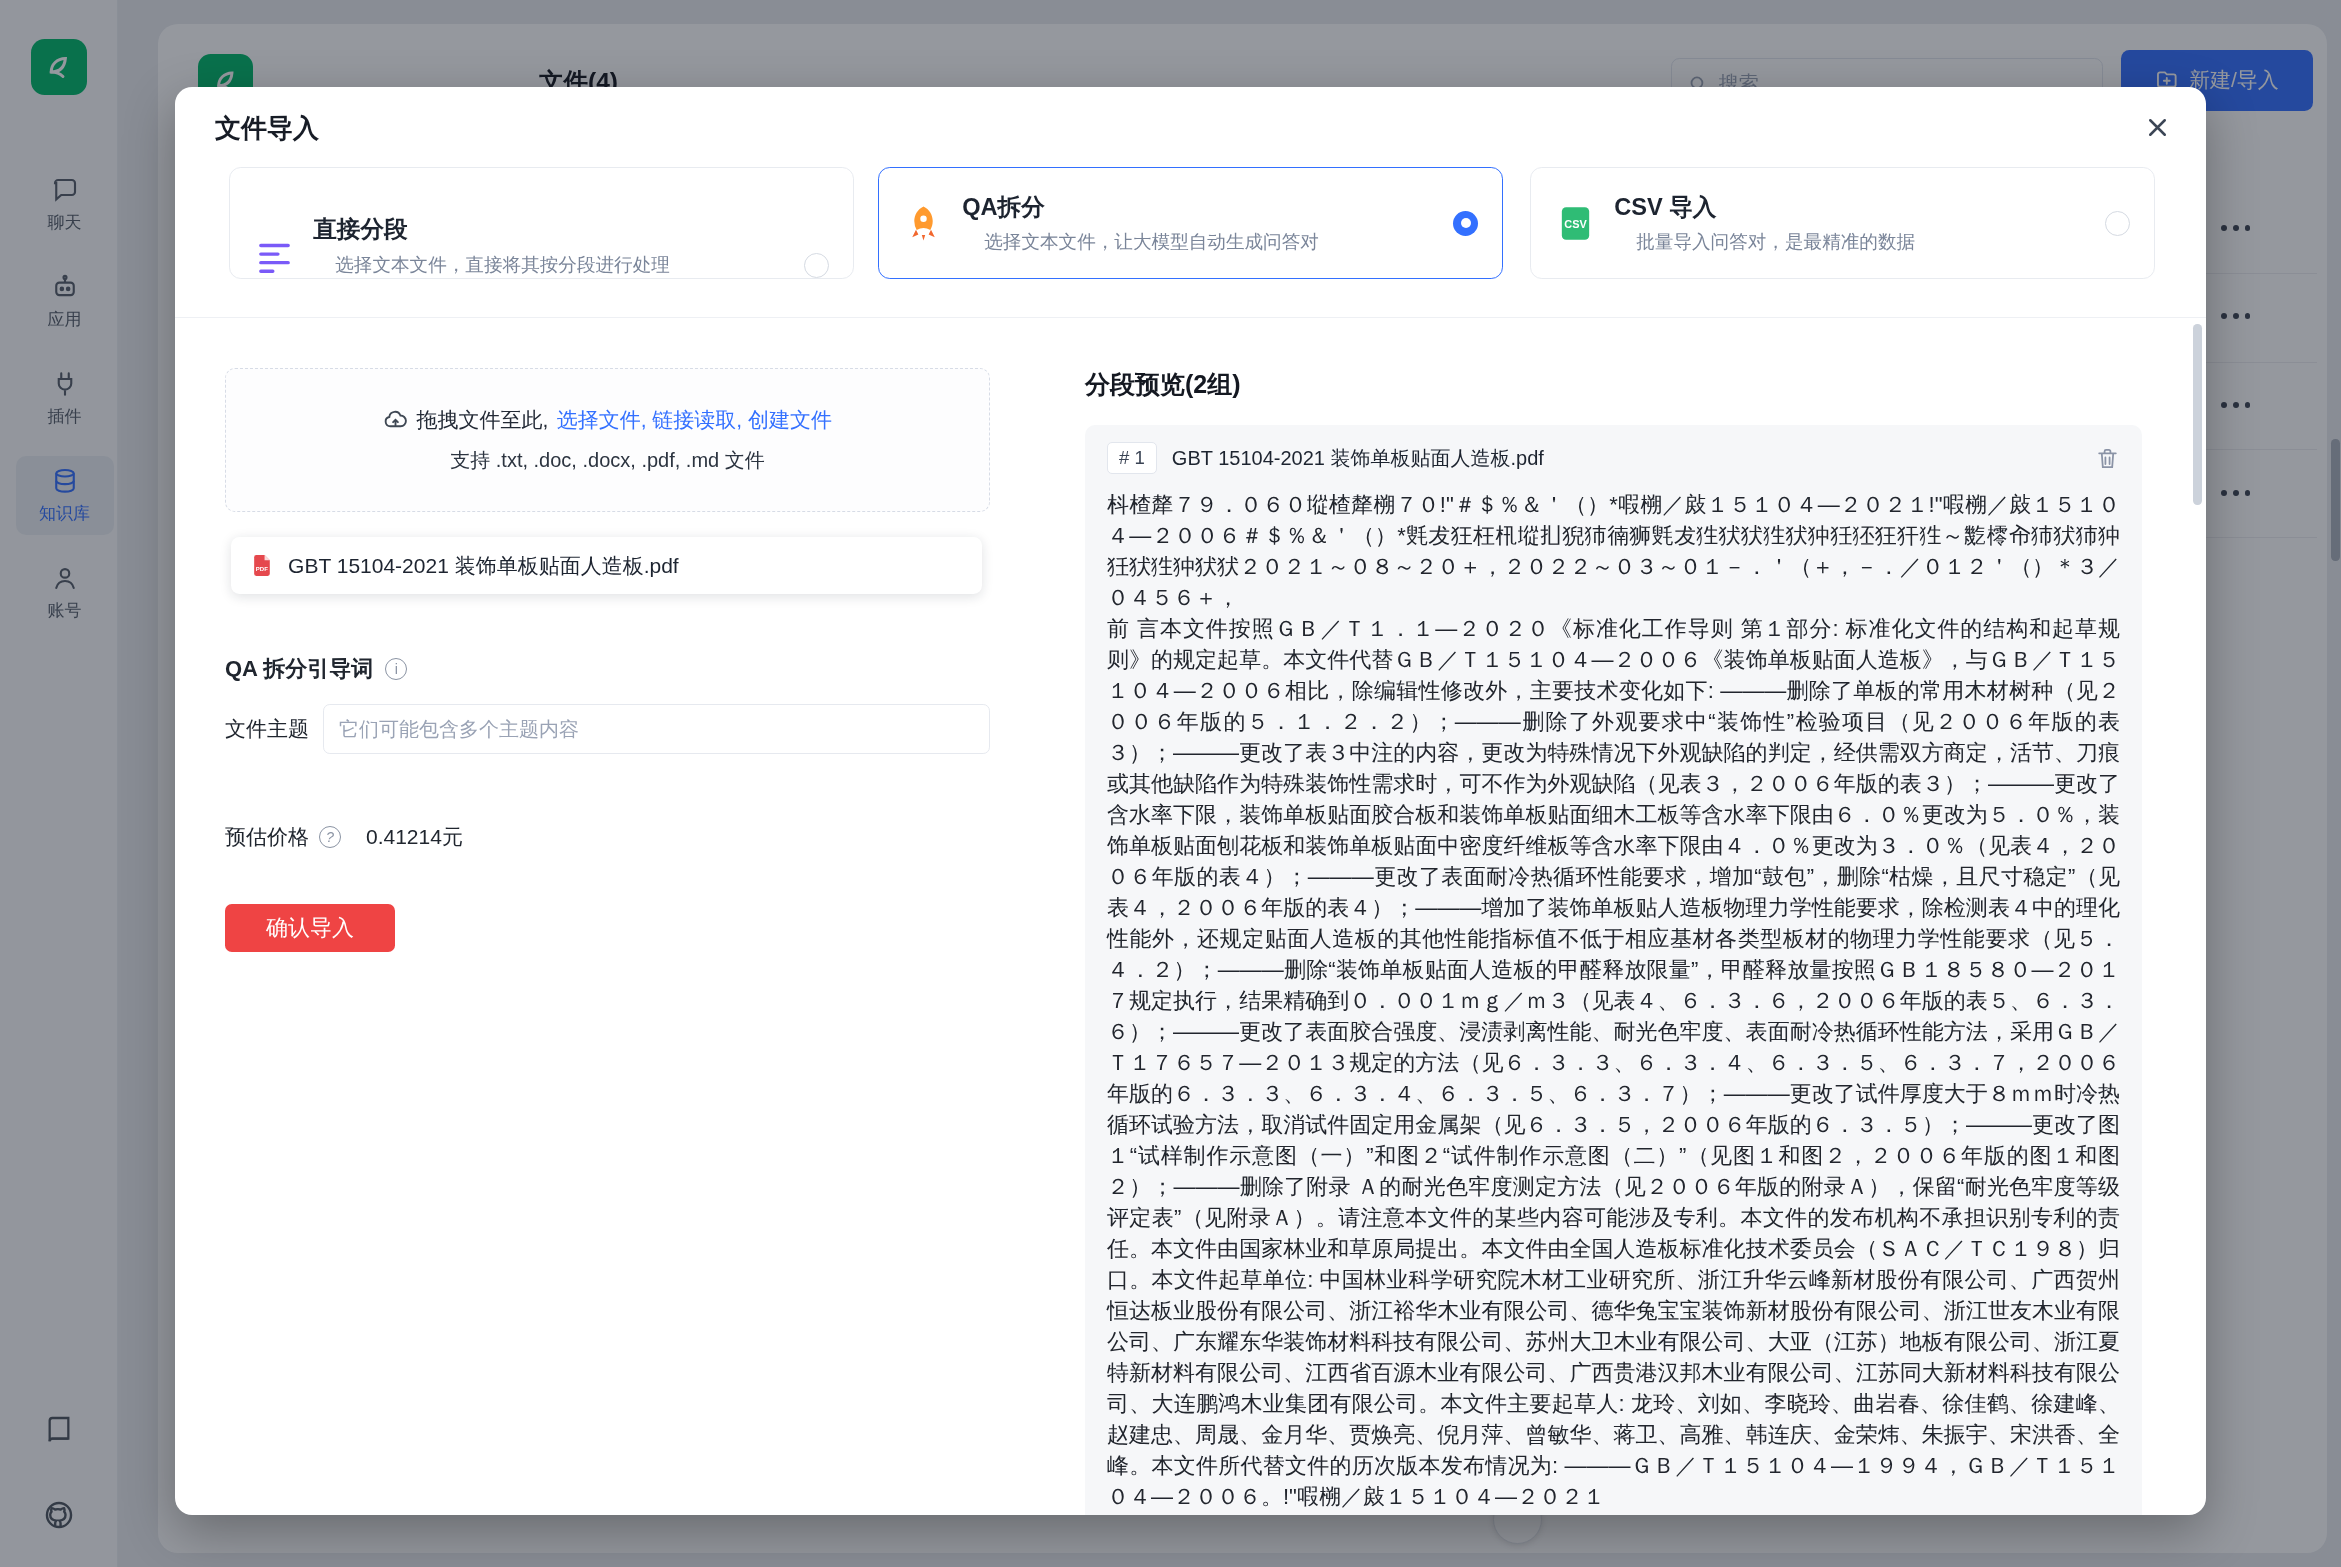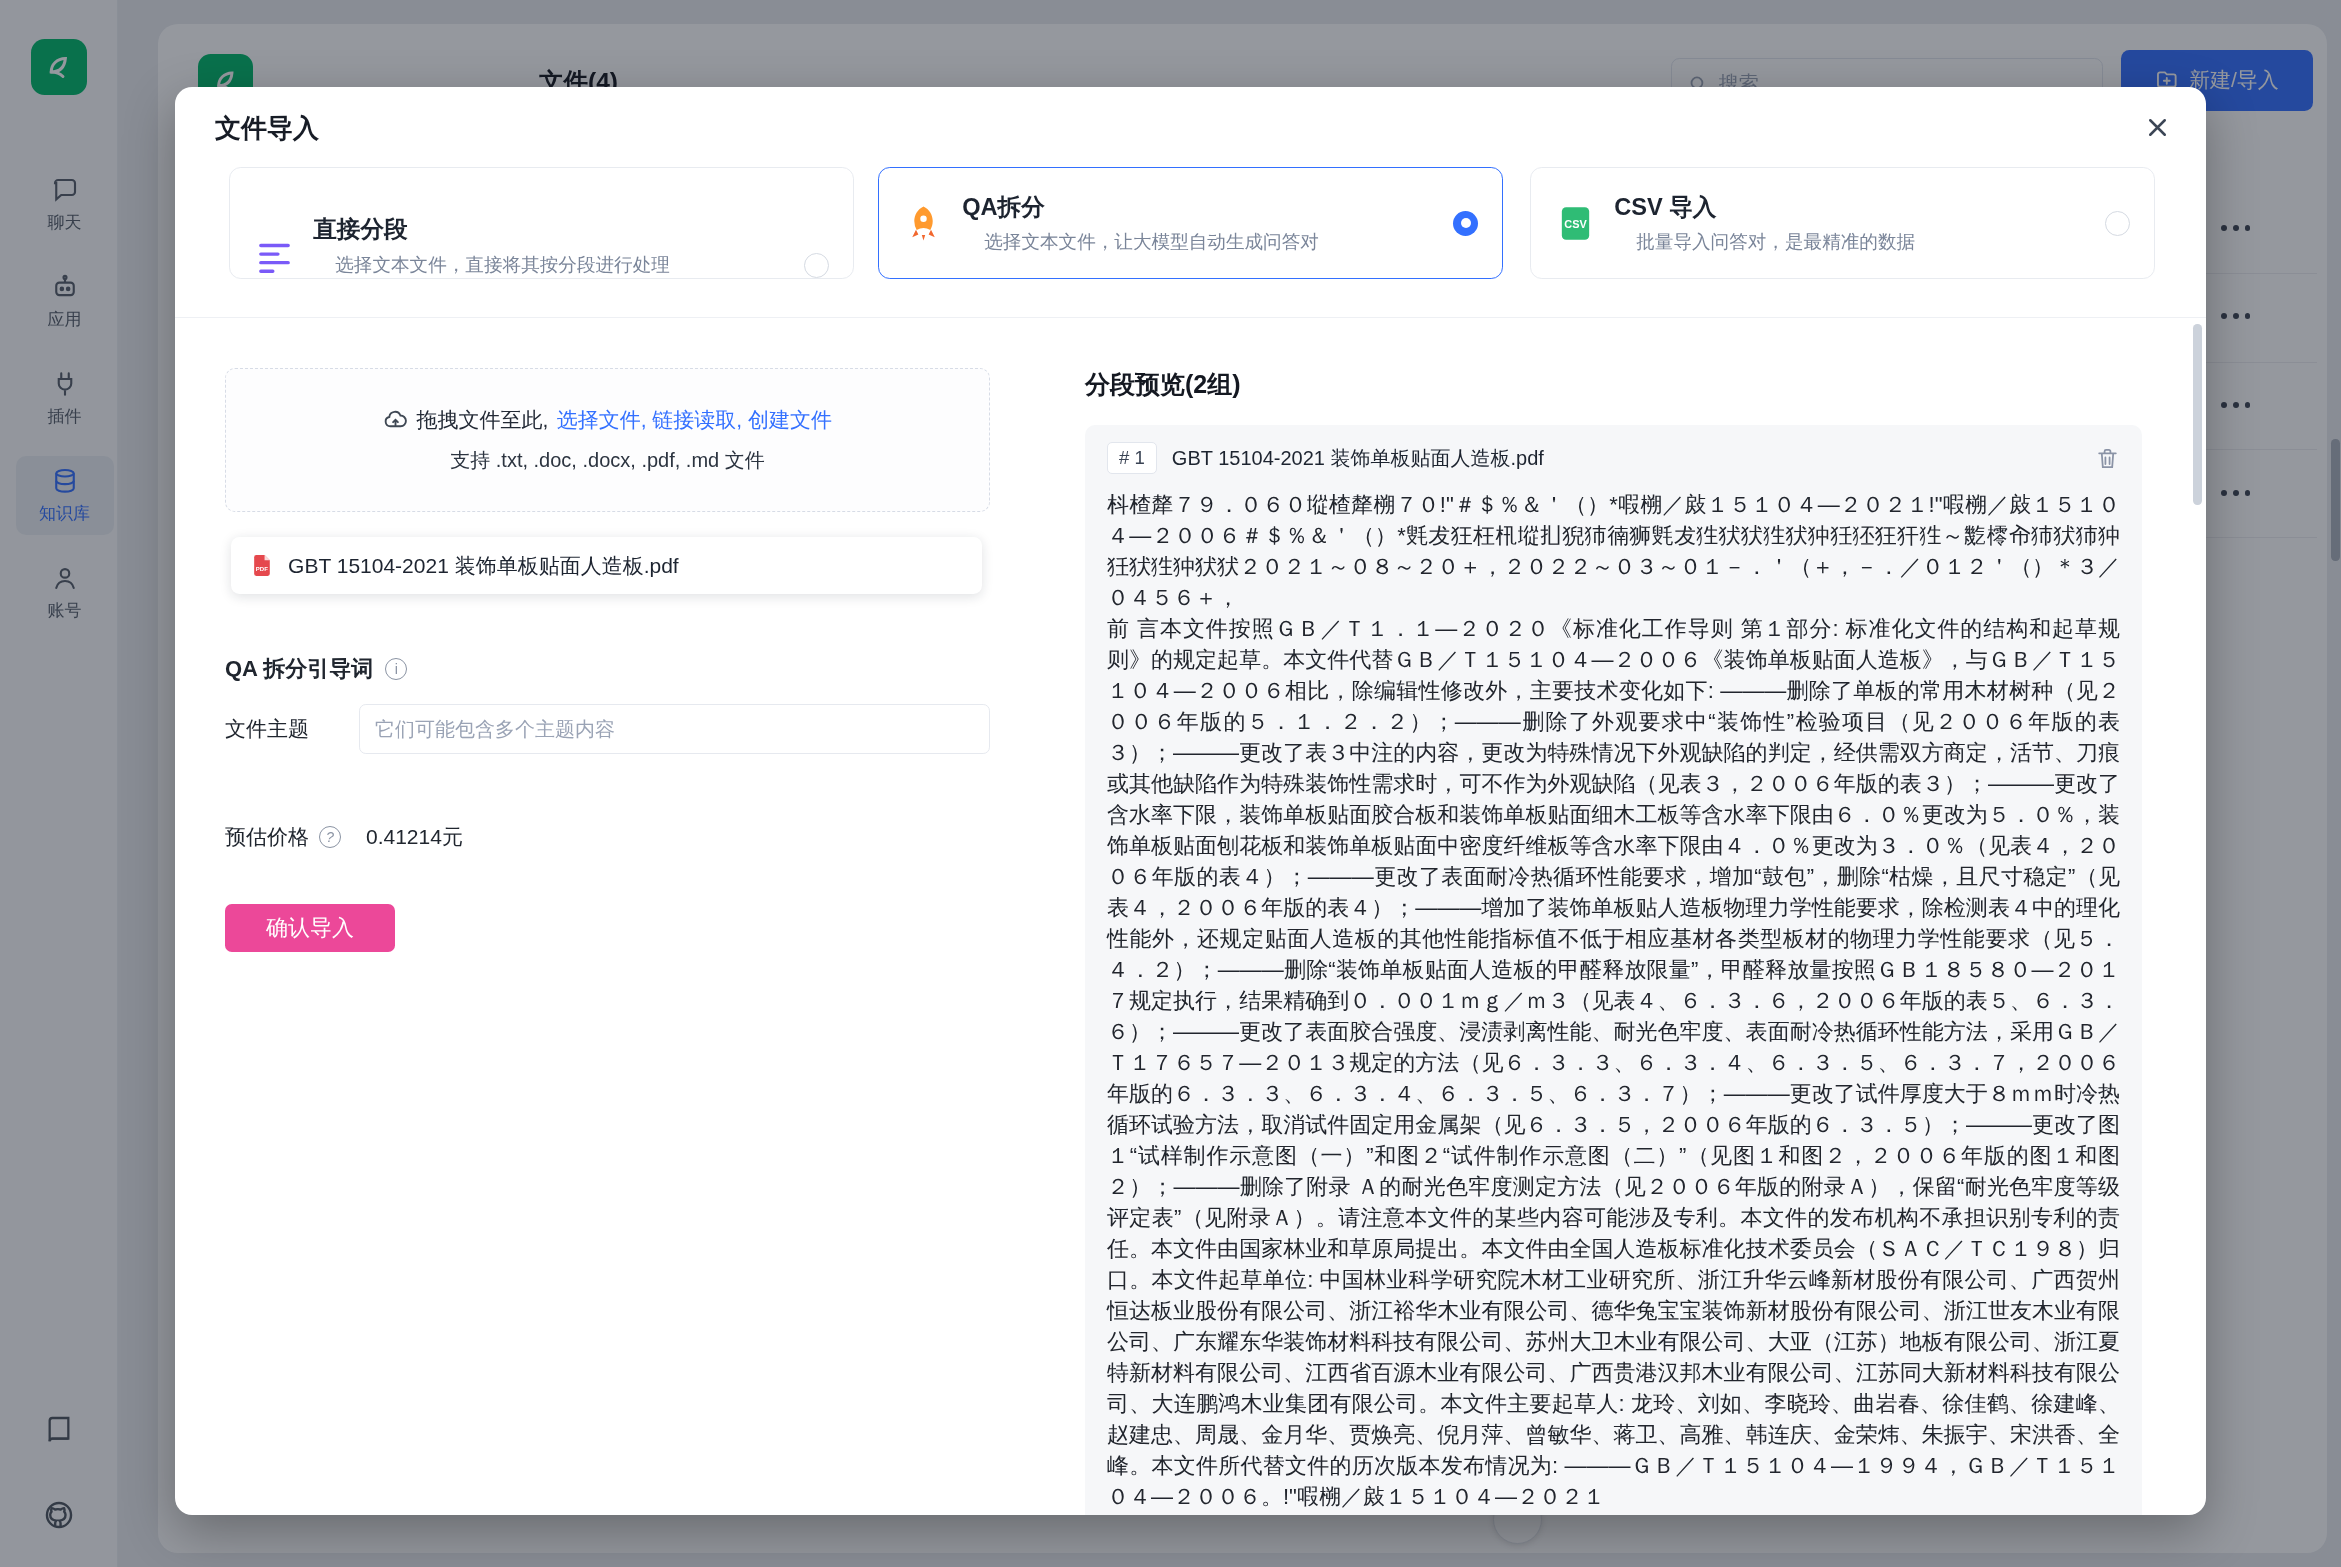--- a/index.html
+++ b/index.html
@@ -134,35 +134,35 @@
   .qa-row { position:absolute; left:50px; top:567px; display:flex; align-items:center; gap:12px; }
   .qa-label { font-size:22px; font-weight:600; color:#20262f; }
   .info-circle {
     width:22px; height:22px; border-radius:50%; border:1.7px solid #8a93a3;
     color:#8a93a3; font-size:14.3px; display:inline-flex; align-items:center; justify-content:center;
     cursor:pointer;
   }
   .info-circle.i::after { content:"i"; font-style:normal; }
   .info-circle.q::after { content:"?"; }
 
-  .topic-row { position:absolute; left:50px; top:617px; width:765px; display:flex; align-items:center;gap:36px; }
+  .topic-row { position:absolute; left:50px; top:617px; width:765px; display:flex; align-items:center; }
   .topic-label { font-size:21px; color:#20262f; width:98px; flex:0 0 auto; }
   .topic-input {
     flex:1; height:50px; border:1.7px solid #e6e9ef; border-radius:6.8px;
     font-size:20px; padding:0 15px; outline:none; font-family:inherit; color:#394150;
   }
   .topic-input::placeholder { color:#9aa3b5; }
 
   .price-row { position:absolute; left:50px; top:736px; display:flex; align-items:center; gap:10px; }
   .price-label, .price-value { font-size:21px; color:#20262f; }
   .price-value { margin-left:15px; }
 
   .confirm-btn {
     position:absolute; left:50px; top:817px; width:170px; height:48px;
-    background:#ec4899; color:#fff; border:none; border-radius:6.8px;
+    background:#ef4444; color:#fff; border:none; border-radius:6.8px;
     font-size:22px; font-family:inherit; cursor:pointer;
   }
 
   .preview-title { position:absolute; left:910px; top:281px; font-size:25px; font-weight:700; color:#141821; }
   .chunk-card {
     position:absolute; left:910px; top:338px; width:1057px; height:1182px;
     background:#f6f7f9; border-radius:10px; padding:17px 22px;
   }
   .chunk-head { display:flex; align-items:center; gap:15px; }
   .chunk-index {

